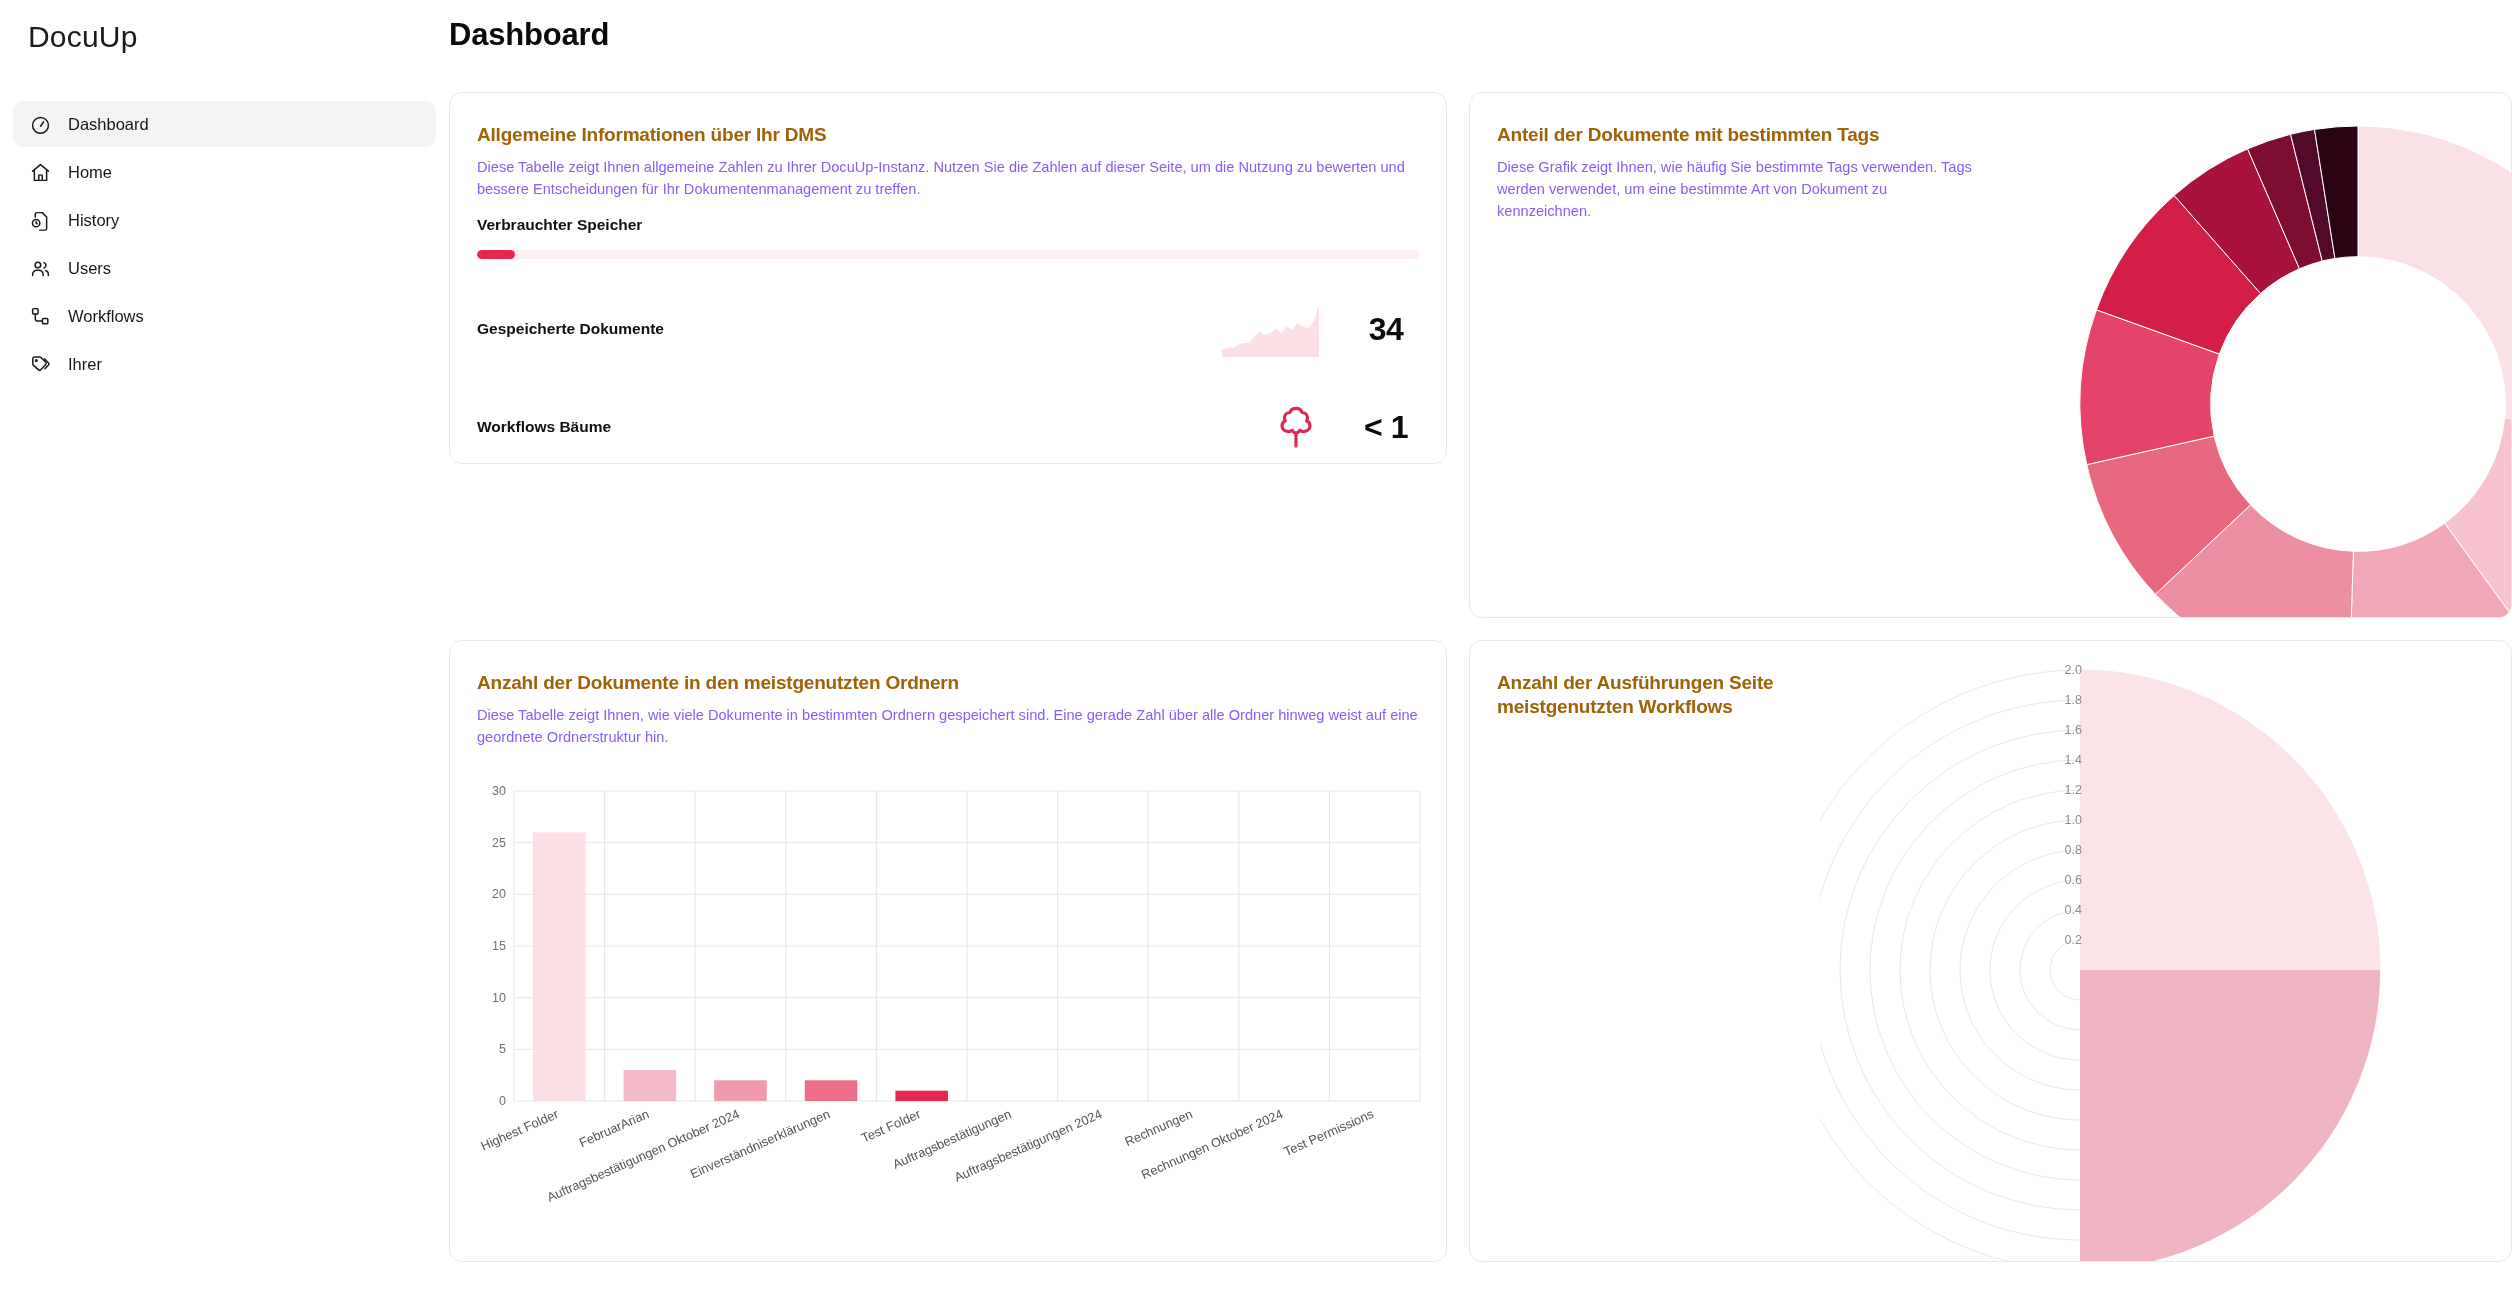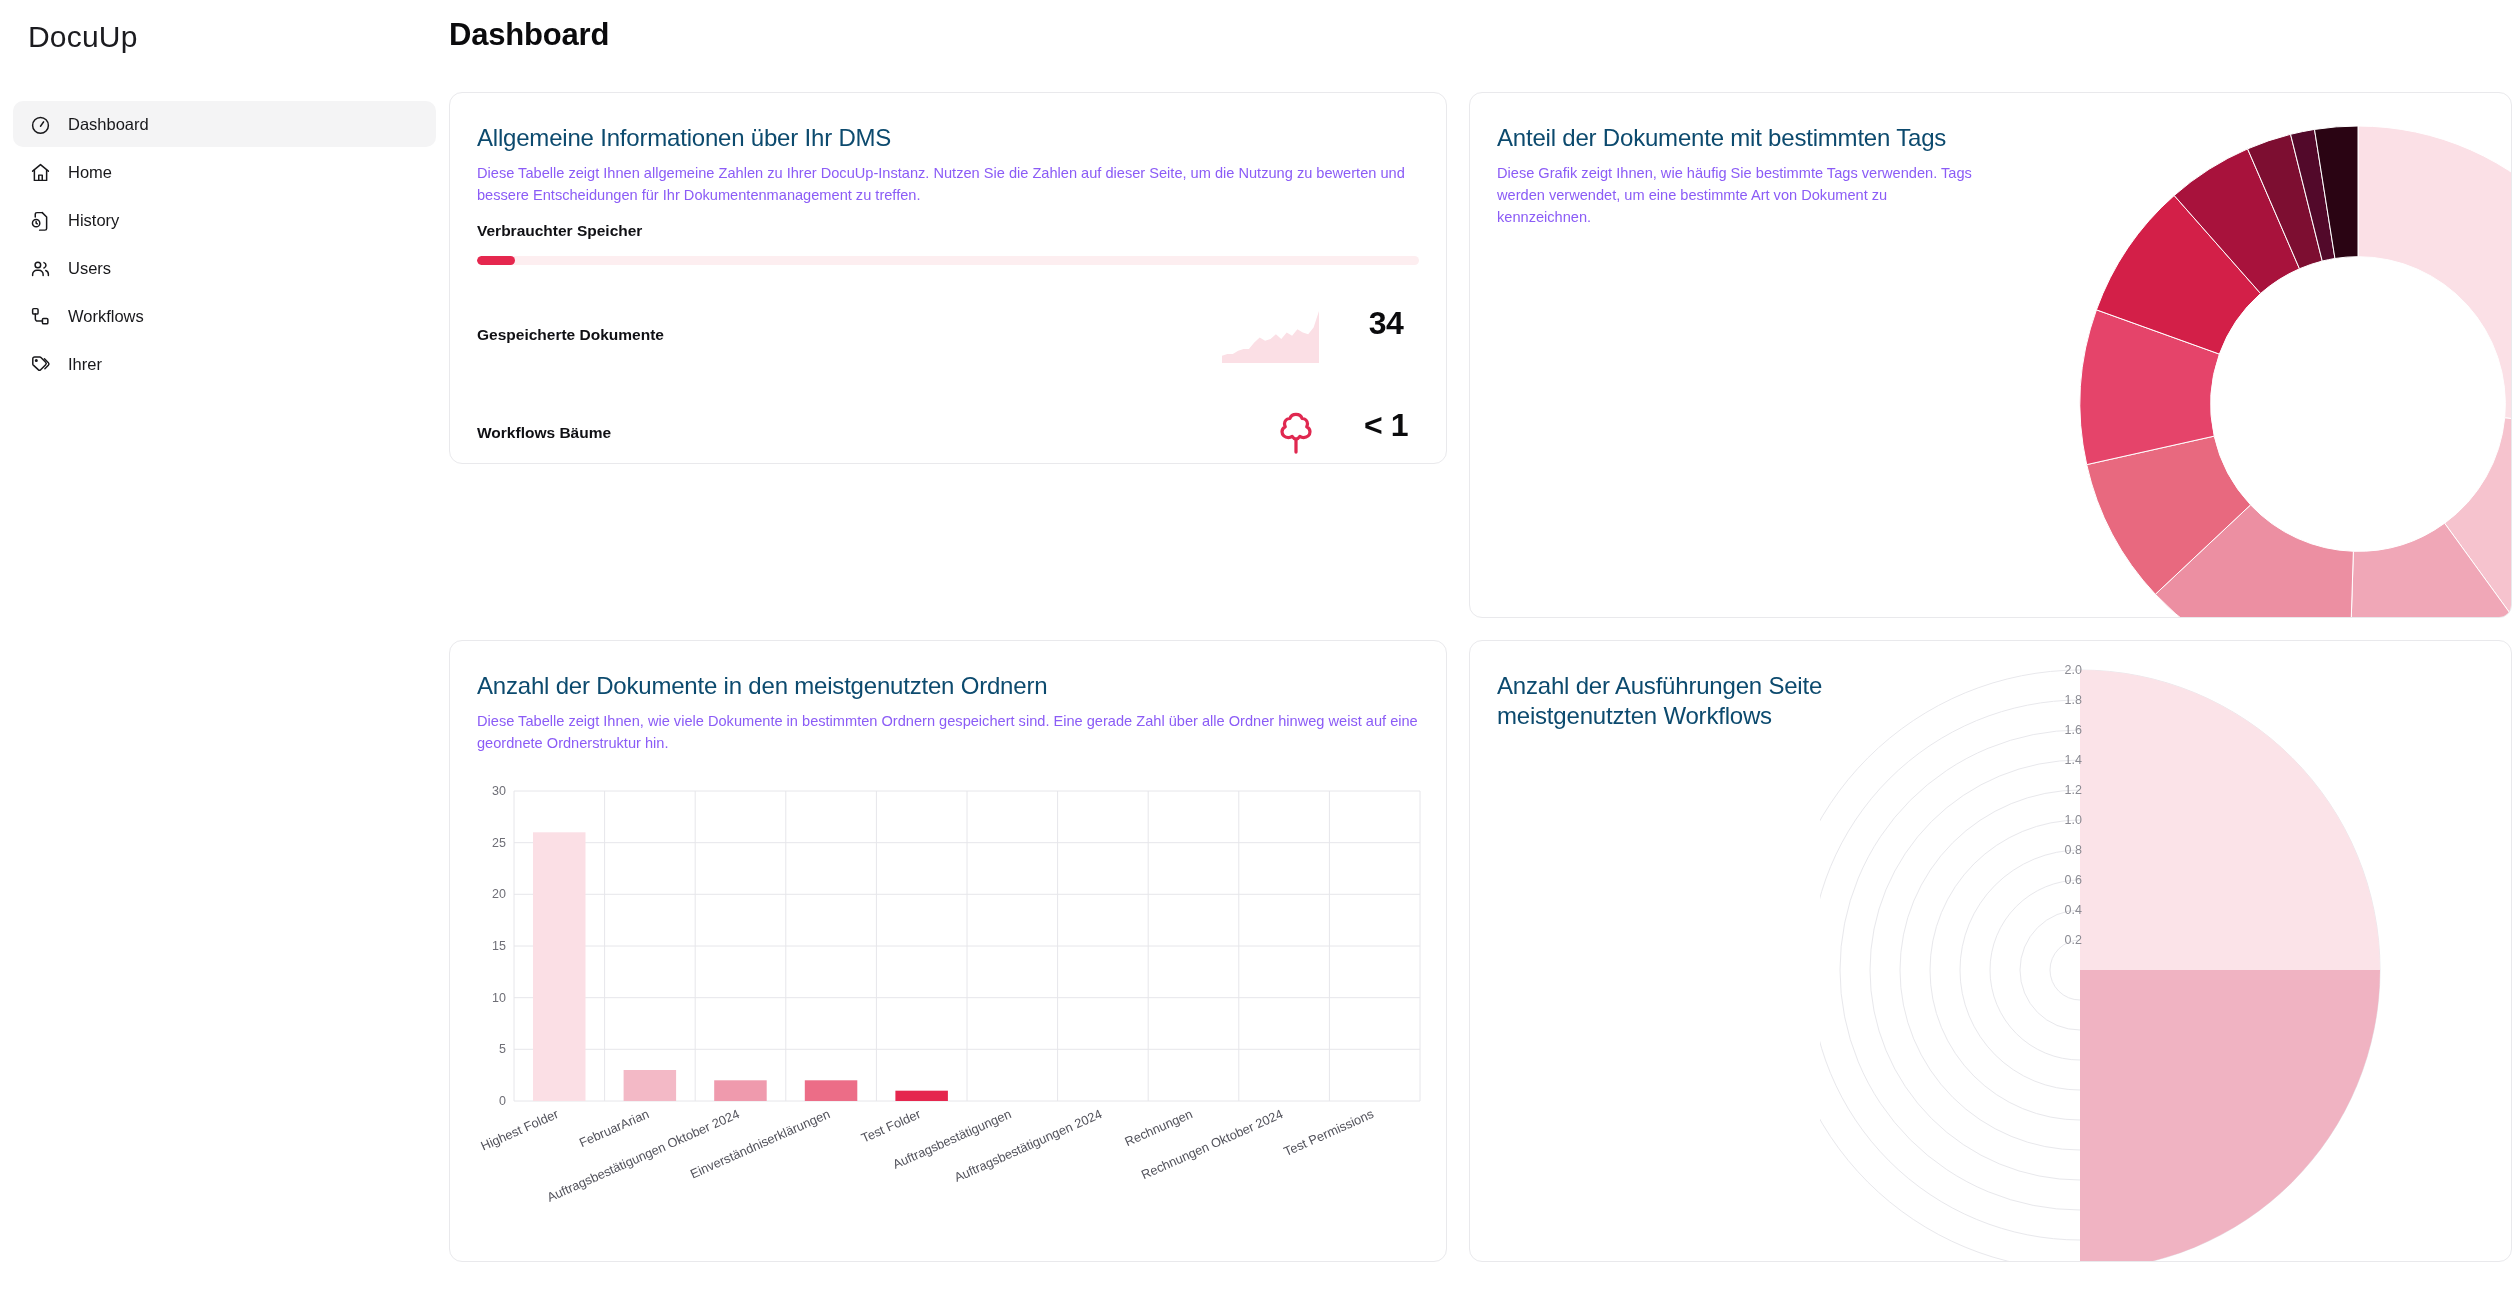--- a/index.html
+++ b/index.html
@@ -47,37 +47,37 @@
   }
   .row { display: flex; gap: 22px; }
   .card {
     background: #fff;
     border: 1px solid #e9e9ec;
     border-radius: 13px;
     overflow: hidden;
     position: relative;
   }
   .card-pad { padding: 30px 27px 0 27px; }
-  .card-title { font-size: 24px; font-weight: 400; color: #0c4a6e; letter-spacing: -.2px; line-height: 1.25; }
+  .card-title { font-size: 19px; font-weight: 700; color: #a16207; letter-spacing: -.2px; line-height: 1.25; }
   .card-sub { font-size: 14.6px; color: #8b5cf6; line-height: 1.52; margin-top: 9px; }
 
   
   .card-dms { width: 998px; height: 372px; }
   .metric-label { font-size: 15.5px; font-weight: 700; color: #101014; }
   .stor-block { padding: 0 27px; margin-top: 16px; }
   .progress-track {
     height: 9px; border-radius: 6px; background: #fdeef0;
     margin-top: 16px; overflow: hidden;
   }
   .progress-fill { height: 9px; border-radius: 6px; background: #e5274e; }
   .metric-row {
     display:flex; align-items:center; justify-content:space-between;
     padding: 0 27px; margin-top: 42px; height: 56px;
   }
-  .metric-right { display:flex; align-items:flex-start; gap: 34px; }
+  .metric-right { display:flex; align-items:center; gap: 34px; }
   .spark { width: 97px; height: 56px; display:block; }
   .treeico { width: 46px; height: 48px; display:block; }
   .bignum-wrap { width: 66px; text-align: center; }
   .bignum { font-size: 32px; font-weight: 700; color: #0b0b0d; letter-spacing: -.5px; line-height: 1; }
   .bignum-rule { height: 4px; background: #d82549; border-radius: 2px; margin-top: 10px; }
 
   
   .card-tags { width: 1043px; height: 526px; }
   .donut-wrap { position:absolute; right: -127px; top: 31px; width: 560px; height: 560px; }
   .donut-wrap svg { width: 560px; height: 560px; display:block; }

